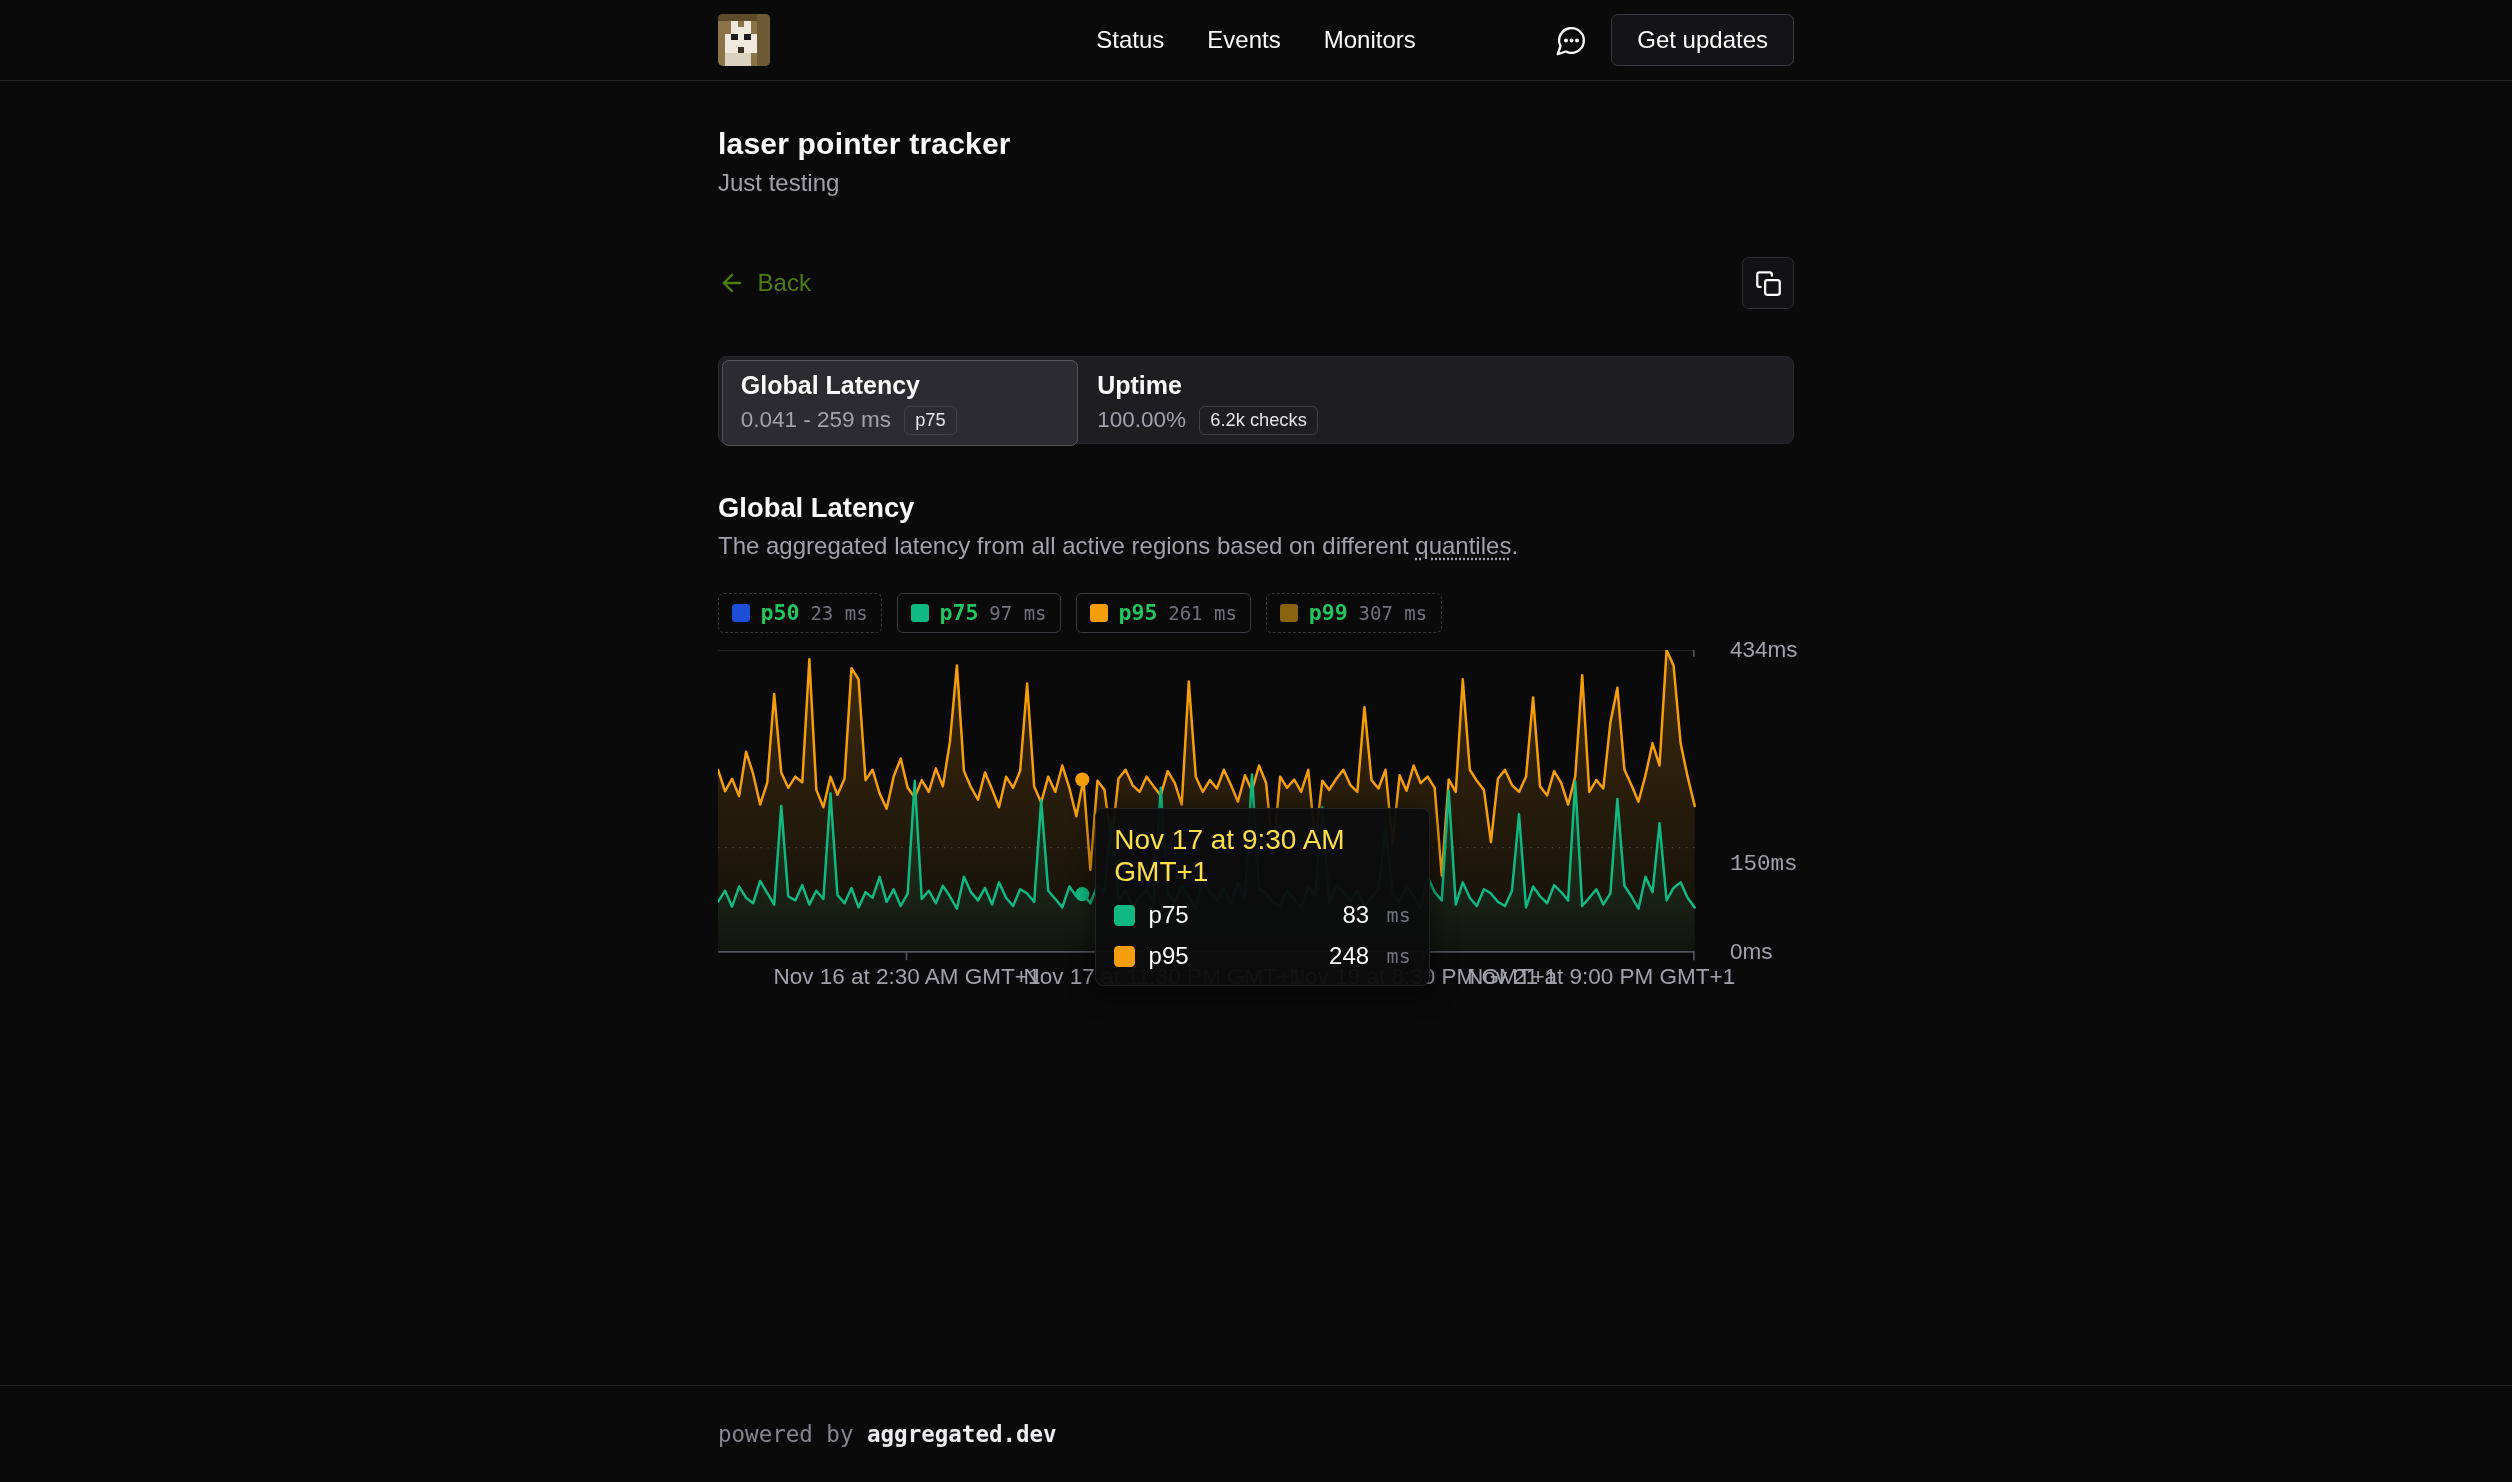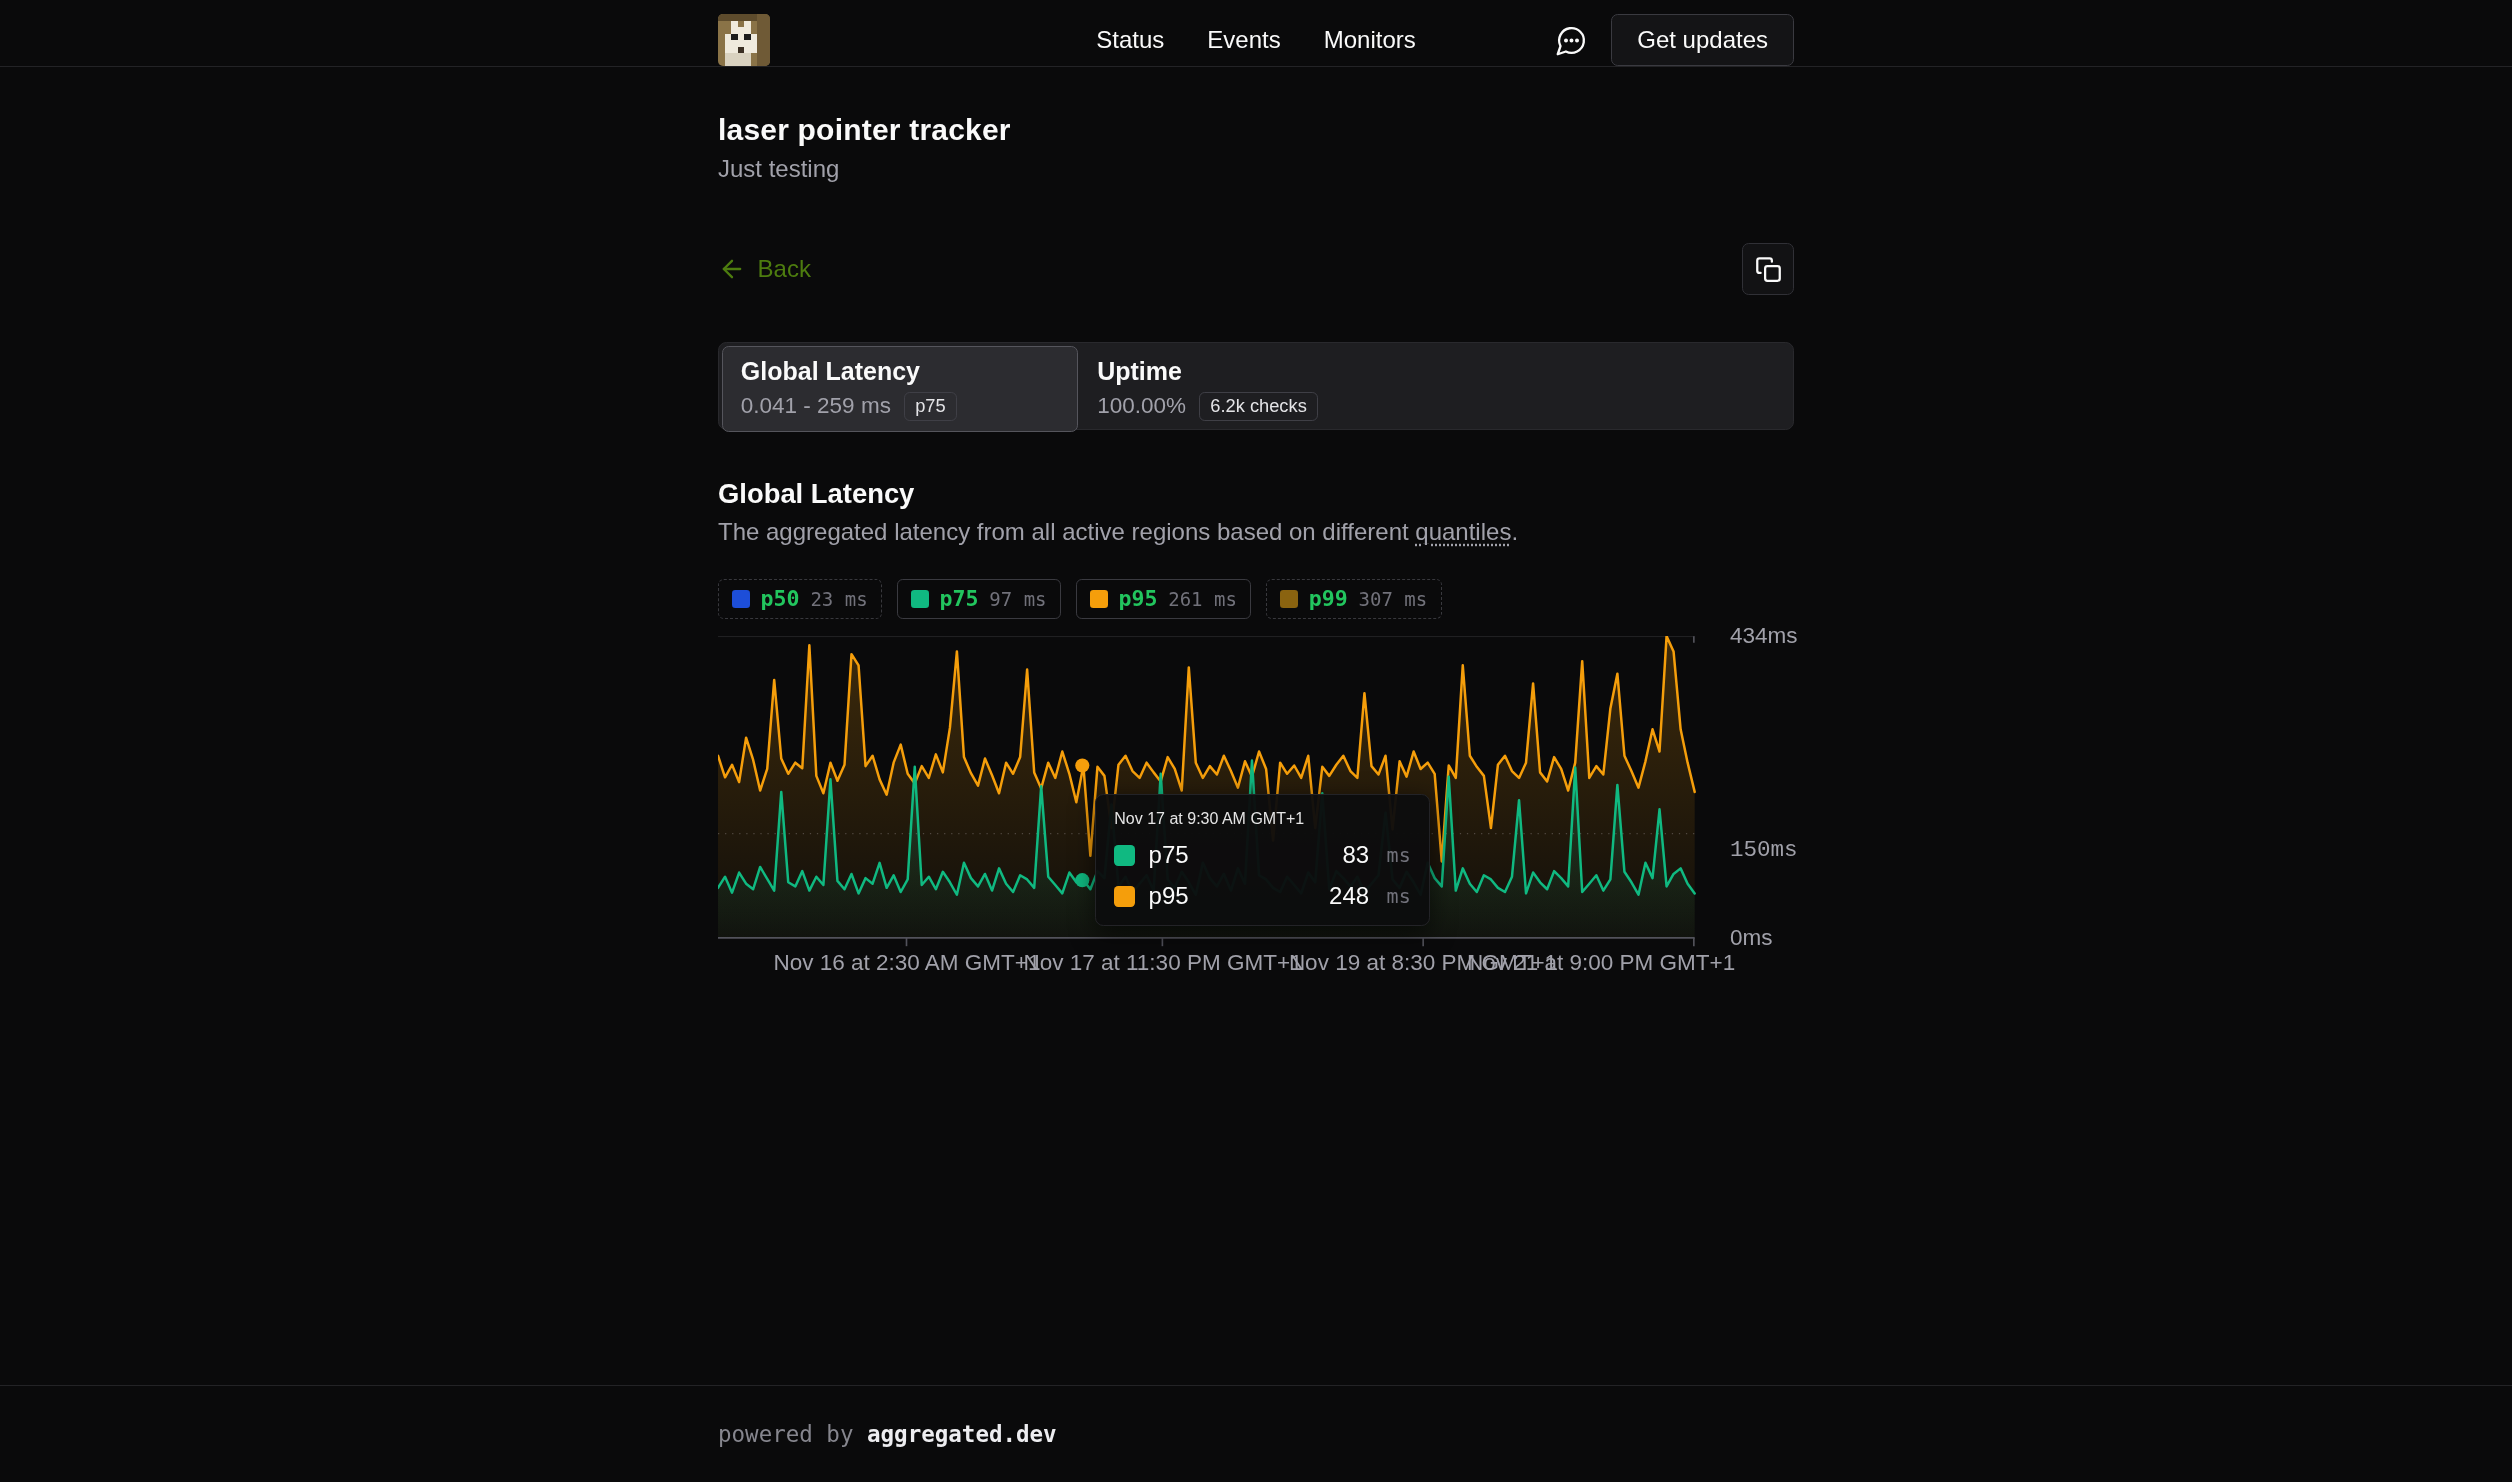--- a/index.html
+++ b/index.html
@@ -2,21 +2,21 @@
 <html style="font-size:13.3px"><head>
 <meta charset="utf-8">
 <style>
   * { margin:0; padding:0; box-sizing:border-box; }
   html,body { width:2512px; height:1483px; background:#0a0a0b; overflow:hidden;
     font-family:"Liberation Sans", sans-serif; color:#fafafa; }
   .mono { font-family:"DejaVu Sans Mono", monospace; }
   .container { width:1076px; margin:0 auto; }
 
   
-  .nav { height:67px; border-bottom:0.8px solid #232326; }
+  .nav { height:81px; border-bottom:0.8px solid #232326; }
   .nav-inner { height:80px; display:flex; align-items:center; position:relative; }
   .logo { width:52px; height:52px; border-radius:5px; overflow:hidden; flex:0 0 auto; cursor:pointer; }
   .nav-links { position:absolute; left:50%; transform:translateX(-50%); display:flex; gap:43px; }
   .nav-link { font-size:24px; color:#fafafa; cursor:pointer; }
   .nav-right { margin-left:auto; display:flex; align-items:center; gap:23px; }
   .icon-btn { background:none; border:none; color:#fafafa; cursor:pointer; display:flex; align-items:center; }
   .btn { height:52px; padding:0 25px; display:inline-flex; align-items:center; justify-content:center;
     background:#141416; border:0.8px solid #3a3a40; border-radius:6.7px; color:#fafafa;
     font-size:24px; font-weight:500; cursor:pointer; font-family:inherit; }
 
@@ -60,21 +60,21 @@
   
   .chart-wrap { margin-top:16.6px; position:relative; height:358px; }
   .chart-svg { position:absolute; left:0; top:0; }
   .ytick { position:absolute; left:1012px; font-size:22.5px; color:#a1a1aa; transform:translateY(-50%); white-space:nowrap; }
   .x-axis-labels { position:absolute; left:0; top:314px; width:977px; height:33px; }
   .xtick { position:absolute; font-size:22.5px; color:#a1a1aa; white-space:nowrap; transform:translateX(-50%); }
   .xtick.last { transform:translateX(-85%); }
 
   .tooltip { position:absolute; left:377px; top:158px; width:335px; background:rgba(12,12,14,.96);
     border:0.8px solid #232327; border-radius:8.3px; padding:15px 18.3px; box-shadow:0 6.7px 25px rgba(0,0,0,.6); }
-  .tt-title { font-size:16px; font-weight:500; color:#e5e5e5; }
+  .tt-title { font-size:28px; font-weight:500; color:#fde047; }
   .tt-row { margin-top:13.3px; display:flex; align-items:center; gap:13.3px; }
   .tt-swatch { width:21px; height:21px; border-radius:4.2px; flex:0 0 auto; }
   .tt-label { font-size:24px; color:#fafafa; }
   .tt-value { margin-left:auto; font-size:24px; font-weight:500; color:#fafafa; }
   .tt-unit { font-size:20px; color:#71717a; margin-left:4.2px; }
 
   
   .footer { position:absolute; left:0; right:0; bottom:0; height:97px; border-top:0.8px solid #232326; background:#0a0a0b; }
   .footer-inner { height:100%; display:flex; align-items:center; }
   .powered { font-family:"DejaVu Sans Mono", monospace; font-size:22.5px; color:#86868e; }

